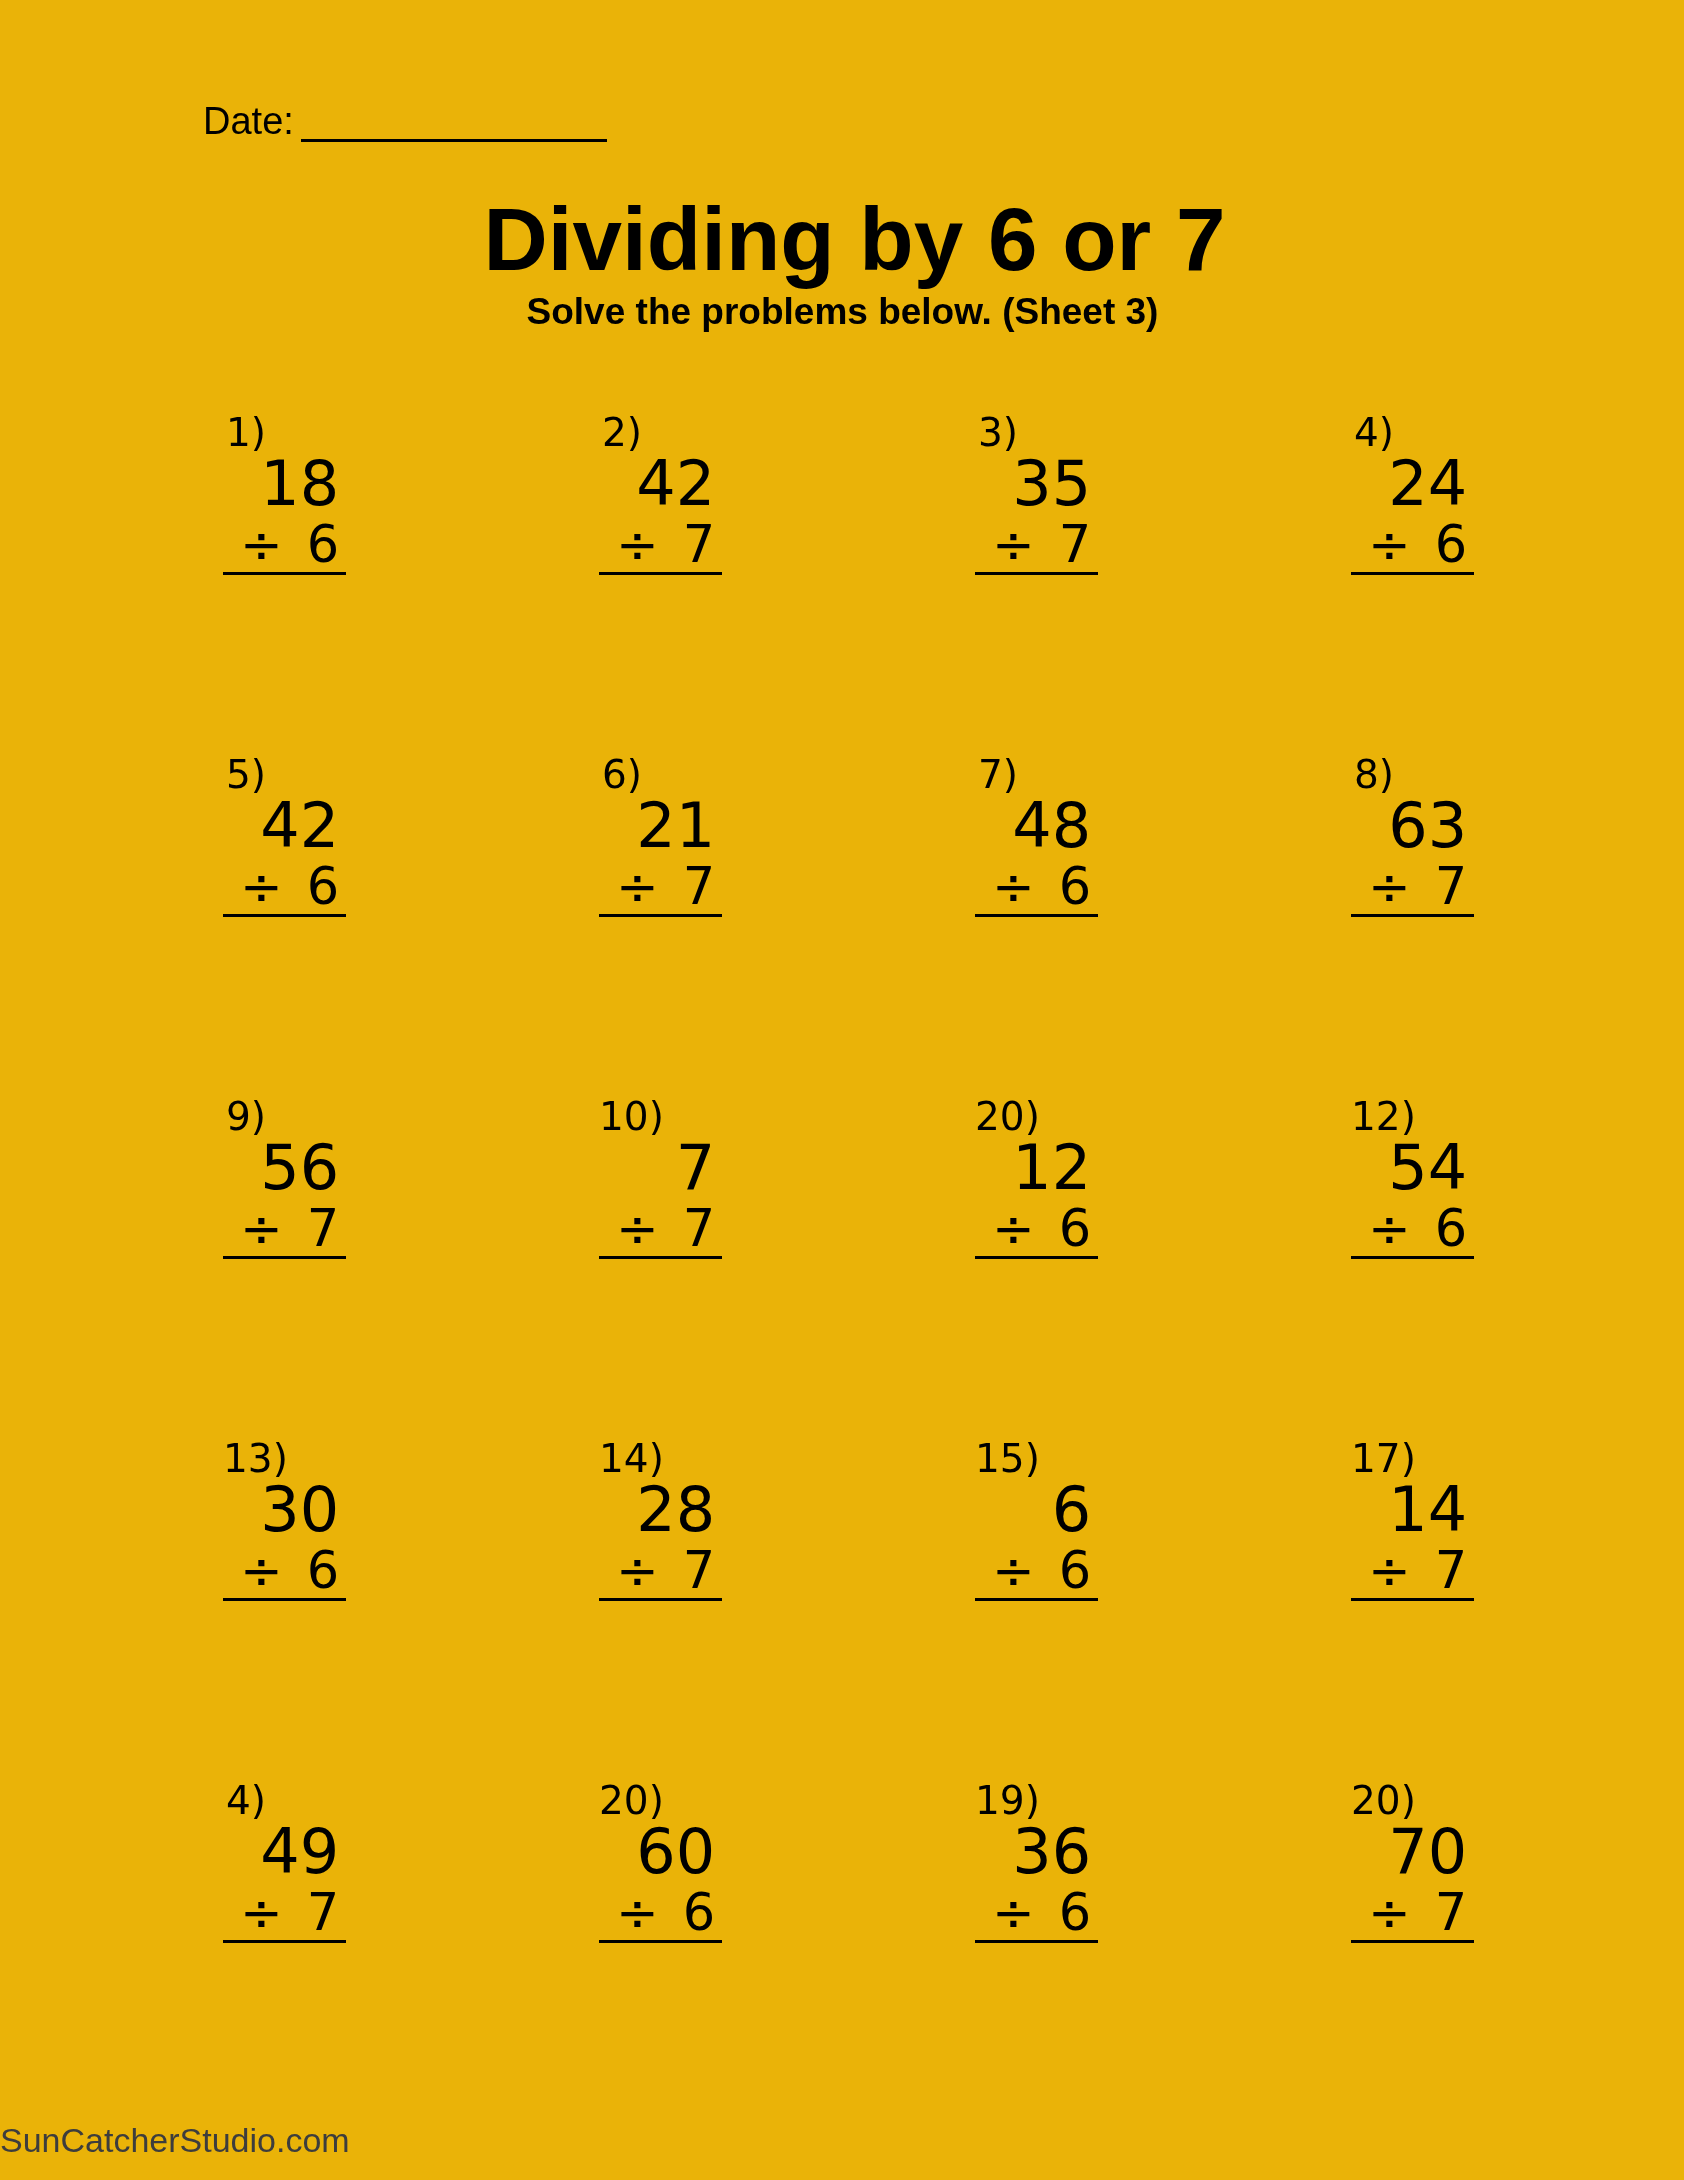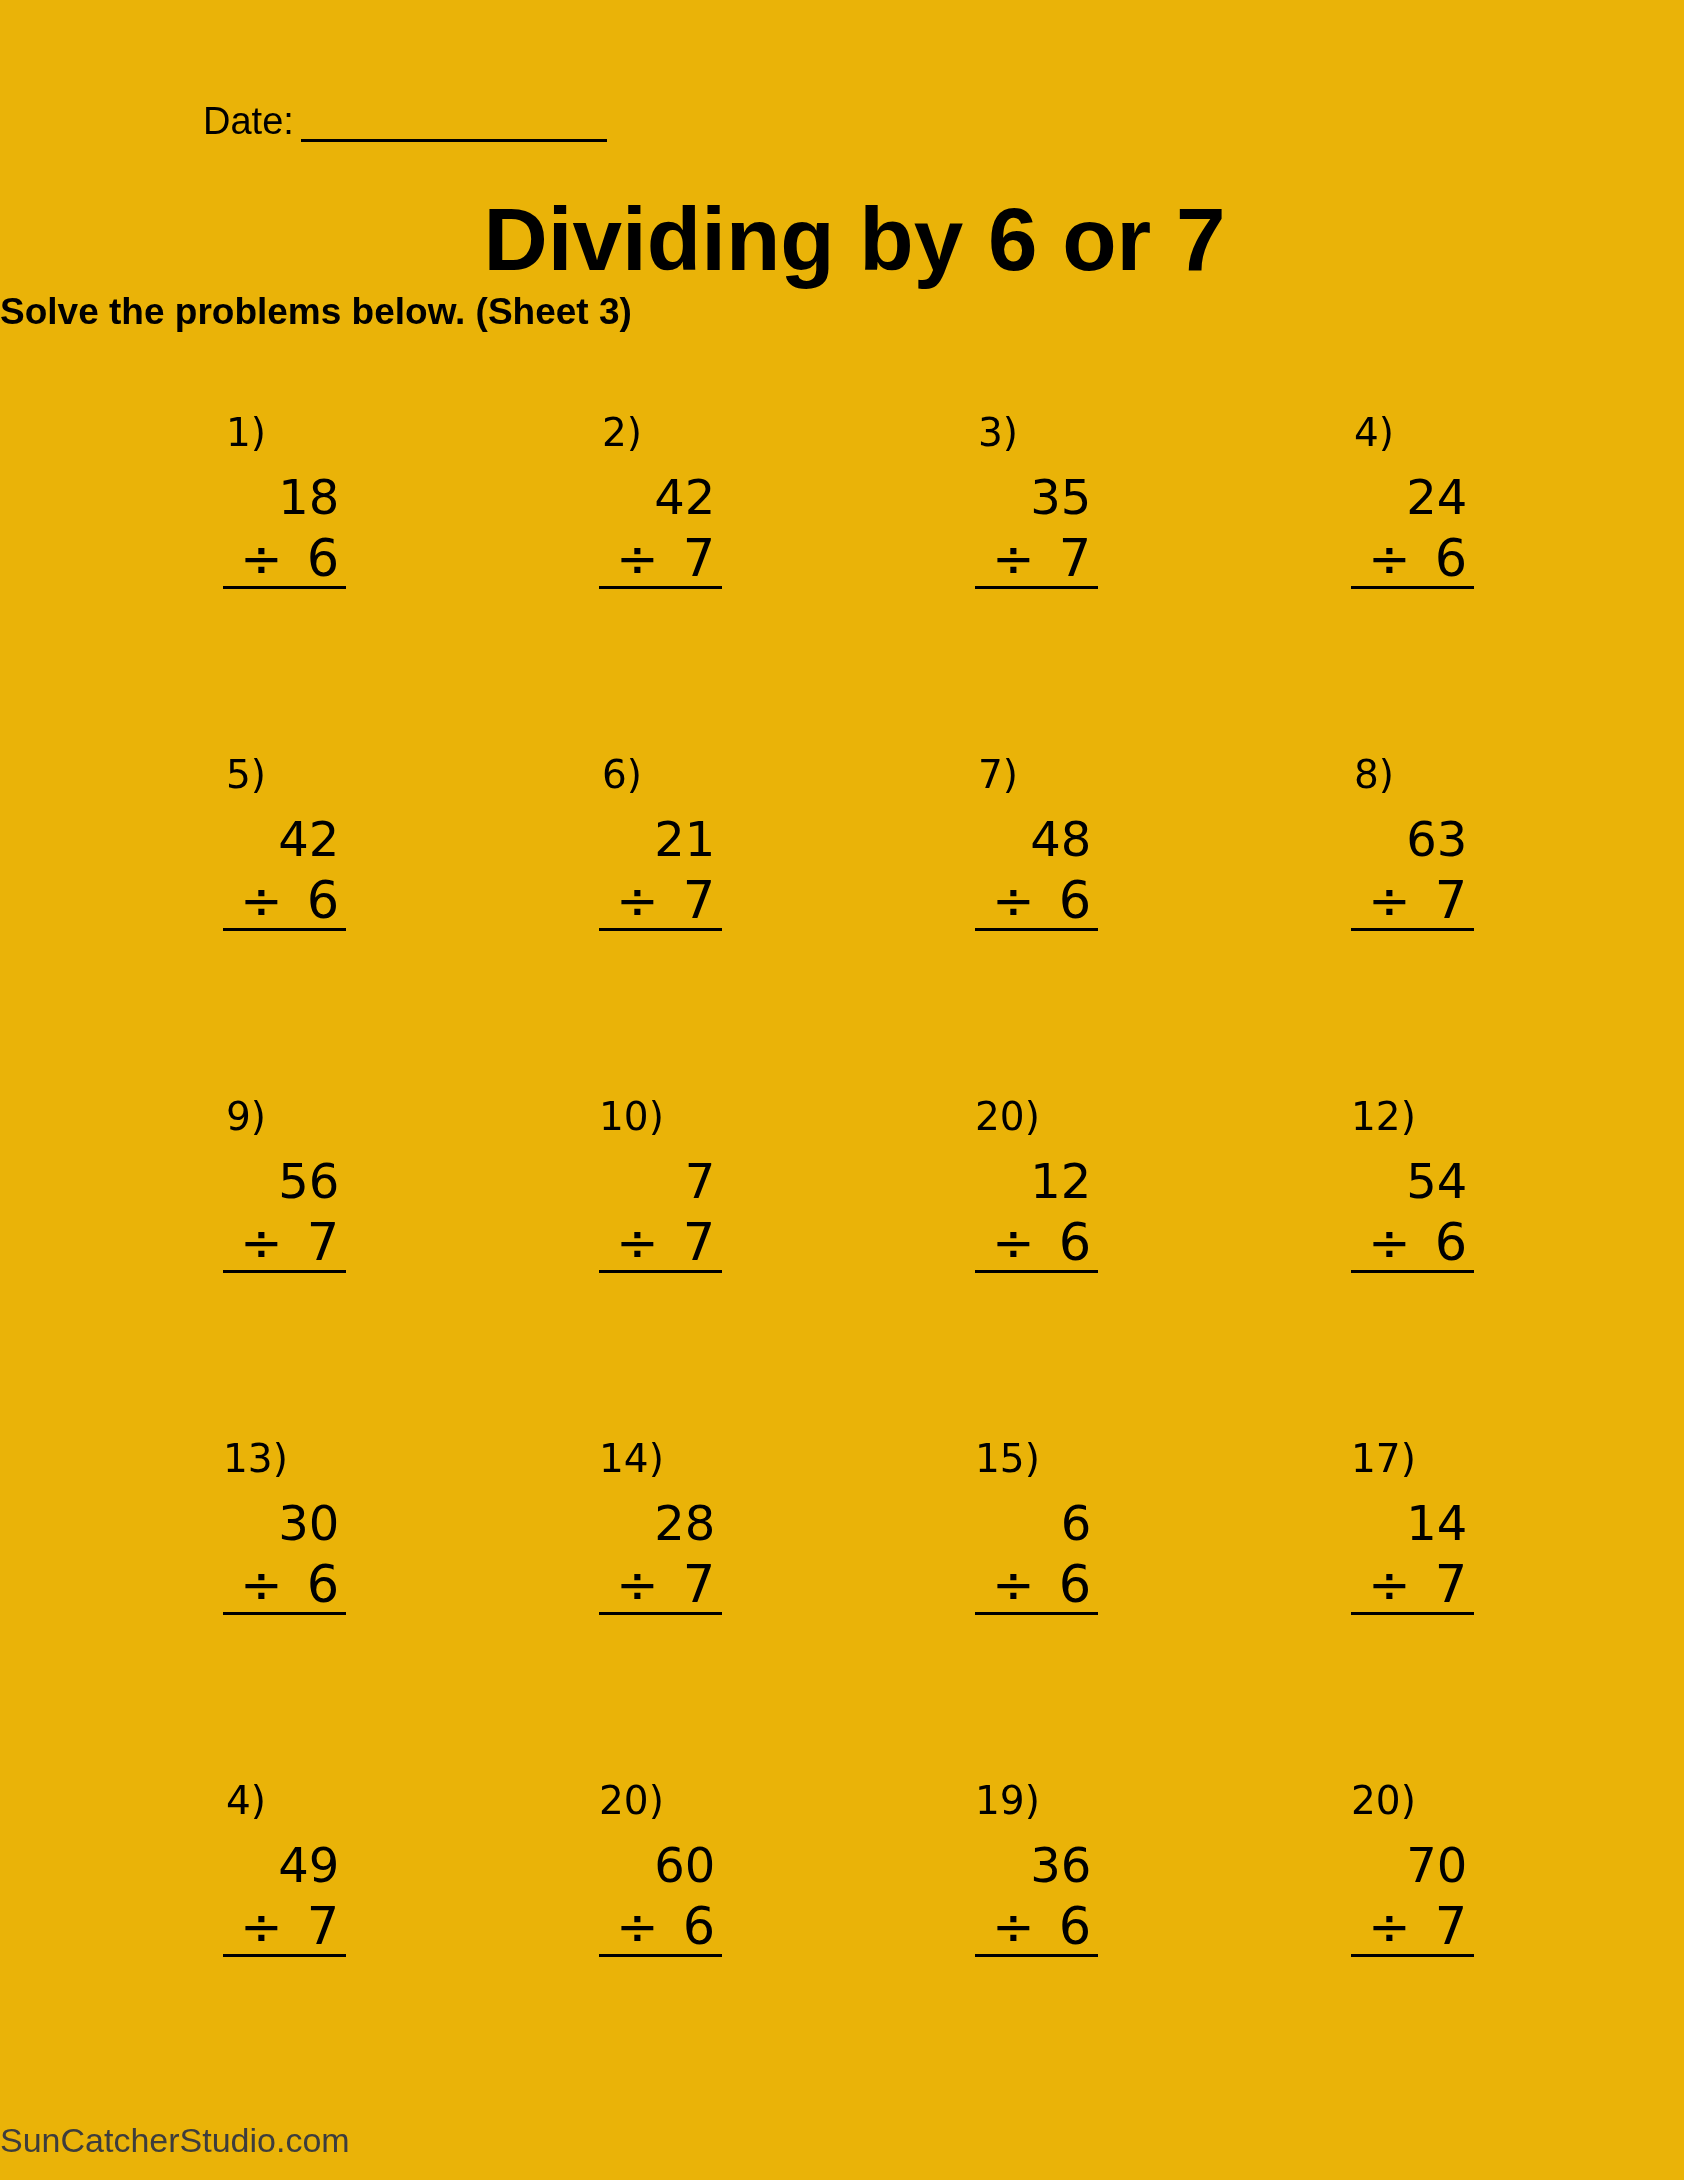--- a/index.html
+++ b/index.html
@@ -51,21 +51,21 @@
     font-size: 89px;
     font-weight: bold;
     line-height: 1;
     letter-spacing: 0px;
   }
   .subtitle {
     position: absolute;
     top: 293px;
     left: 0;
     width: 100%;
-    text-align: left;
+    text-align: center;
     font-size: 37px;
     font-weight: bold;
     line-height: 1;
   }
 
   
   .problems {
     position: absolute;
     left: 223px;
     top: 413px;
@@ -78,22 +78,22 @@
     width: 123px;
   }
   .pnum {
     font-size: 39px;
     line-height: 39px;
     width: 43px;
     text-align: right;
     white-space: nowrap;
   }
   .dividend {
-    margin-top: 20px;
-    font-size: 48px;
+    margin-top: 6px;
+    font-size: 62px;
     line-height: 51px;
     text-align: right;
     padding-right: 6.8px;
     white-space: nowrap;
   }
   .divisor-row {
     margin-top: 10.2px;
     font-size: 51px;
     line-height: 51px;
     text-align: right;

